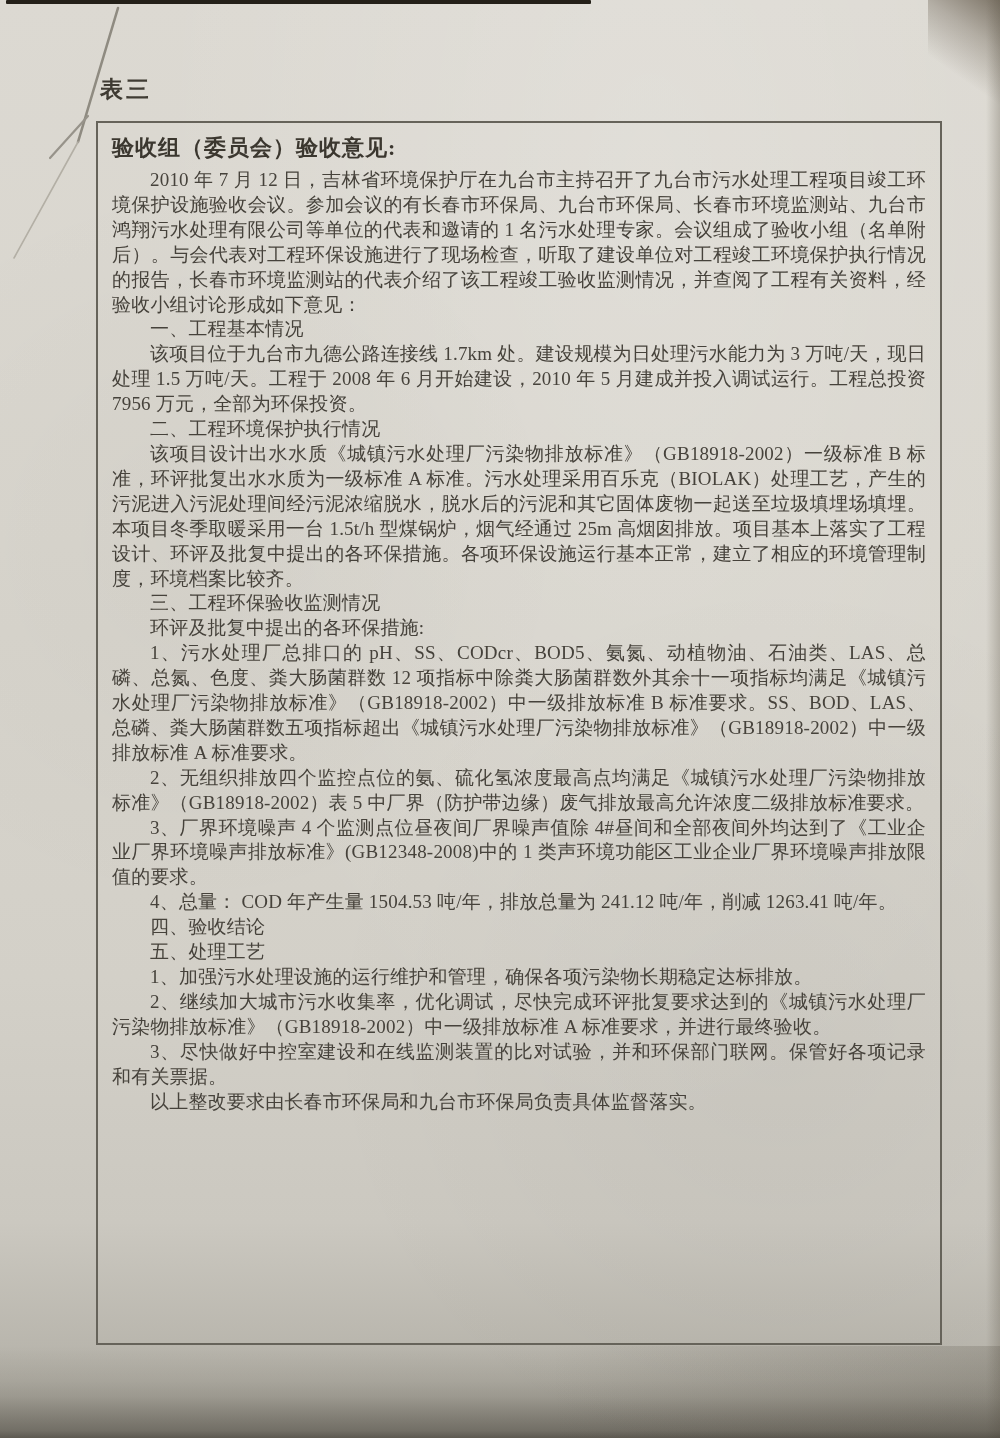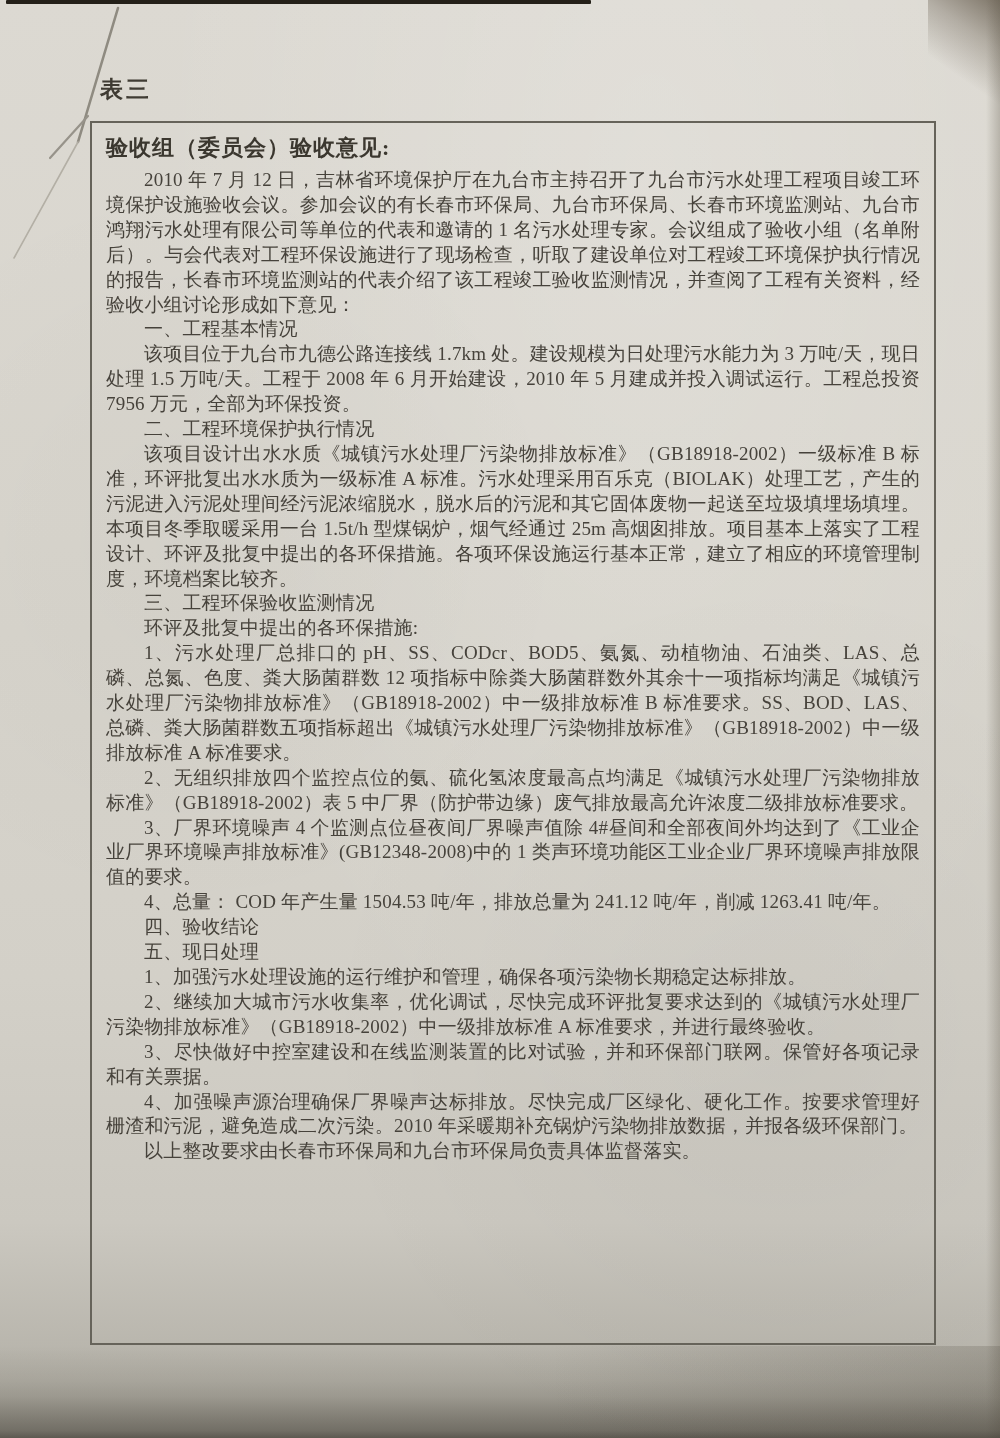--- a/index.html
+++ b/index.html
@@ -27,21 +27,21 @@
   .edge-right{
     position:absolute;right:0;top:0;bottom:0;width:14px;
     background:linear-gradient(270deg, rgba(95,88,74,0.30), transparent);
   }
   .pencil{position:absolute;left:0;top:0;}
   .page-label{
     position:absolute;left:100px;top:74px;
     font-size:23px;letter-spacing:3px;color:#3f3b33;font-weight:600;
   }
   .form-box{
-    position:absolute;left:90px;top:121px;width:846px;height:1224px;
+    position:absolute;left:96px;top:121px;width:846px;height:1224px;
     box-sizing:border-box;border:2px solid #66635a;
     padding:8px 14px 0 14px;overflow:hidden;
   }
   .box-title{
     font-size:22px;font-weight:600;color:#3b372f;
     letter-spacing:1px;margin:2px 0 5px 0;
   }
   .paragraphs{color:#46423b;font-family:Liberation Serif, serif;}
   .para{
     margin:0;font-size:19px;line-height:24.9px;
@@ -80,23 +80,22 @@
         <p class="para t-body">该项目位于九台市九德公路连接线 1.7km 处。建设规模为日处理污水能力为 3 万吨/天，现日处理 1.5 万吨/天。工程于 2008 年 6 月开始建设，2010 年 5 月建成并投入调试运行。工程总投资 7956 万元，全部为环保投资。</p>
         <p class="para t-heading">二、工程环境保护执行情况</p>
         <p class="para t-body">该项目设计出水水质《城镇污水处理厂污染物排放标准》（GB18918-2002）一级标准 B 标准，环评批复出水水质为一级标准 A 标准。污水处理采用百乐克（BIOLAK）处理工艺，产生的污泥进入污泥处理间经污泥浓缩脱水，脱水后的污泥和其它固体废物一起送至垃圾填埋场填埋。本项目冬季取暖采用一台 1.5t/h 型煤锅炉，烟气经通过 25m 高烟囱排放。项目基本上落实了工程设计、环评及批复中提出的各环保措施。各项环保设施运行基本正常，建立了相应的环境管理制度，环境档案比较齐。</p>
         <p class="para t-heading">三、工程环保验收监测情况</p>
         <p class="para t-body">环评及批复中提出的各环保措施:</p>
         <p class="para t-body">1、污水处理厂总排口的 pH、SS、CODcr、BOD5、氨氮、动植物油、石油类、LAS、总磷、总氮、色度、粪大肠菌群数 12 项指标中除粪大肠菌群数外其余十一项指标均满足《城镇污水处理厂污染物排放标准》（GB18918-2002）中一级排放标准 B 标准要求。SS、BOD、LAS、总磷、粪大肠菌群数五项指标超出《城镇污水处理厂污染物排放标准》（GB18918-2002）中一级排放标准 A 标准要求。</p>
         <p class="para t-body">2、无组织排放四个监控点位的氨、硫化氢浓度最高点均满足《城镇污水处理厂污染物排放标准》（GB18918-2002）表 5 中厂界（防护带边缘）废气排放最高允许浓度二级排放标准要求。</p>
         <p class="para t-body">3、厂界环境噪声 4 个监测点位昼夜间厂界噪声值除 4#昼间和全部夜间外均达到了《工业企业厂界环境噪声排放标准》(GB12348-2008)中的 1 类声环境功能区工业企业厂界环境噪声排放限值的要求。</p>
         <p class="para t-body">4、总量：  COD 年产生量 1504.53 吨/年，排放总量为 241.12 吨/年，削减 1263.41 吨/年。</p>
         <p class="para t-heading">四、验收结论</p>
-        <p class="para t-heading">五、现日处理</p>
+        <p class="para t-heading">五、处理工艺</p>
         <p class="para t-body">1、加强污水处理设施的运行维护和管理，确保各项污染物长期稳定达标排放。</p>
         <p class="para t-body">2、继续加大城市污水收集率，优化调试，尽快完成环评批复要求达到的《城镇污水处理厂污染物排放标准》（GB18918-2002）中一级排放标准 A 标准要求，并进行最终验收。</p>
         <p class="para t-body">3、尽快做好中控室建设和在线监测装置的比对试验，并和环保部门联网。保管好各项记录和有关票据。</p>
-        <p class="para t-body">4、加强噪声源治理确保厂界噪声达标排放。尽快完成厂区绿化、硬化工作。按要求管理好栅渣和污泥，避免造成二次污染。2010 年采暖期补充锅炉污染物排放数据，并报各级环保部门。</p>
         <p class="para t-body">以上整改要求由长春市环保局和九台市环保局负责具体监督落实。</p>
       </div>
   </div>
 
   <div class="shadow-bottom"></div>
 </div>
 
 </body></html>

